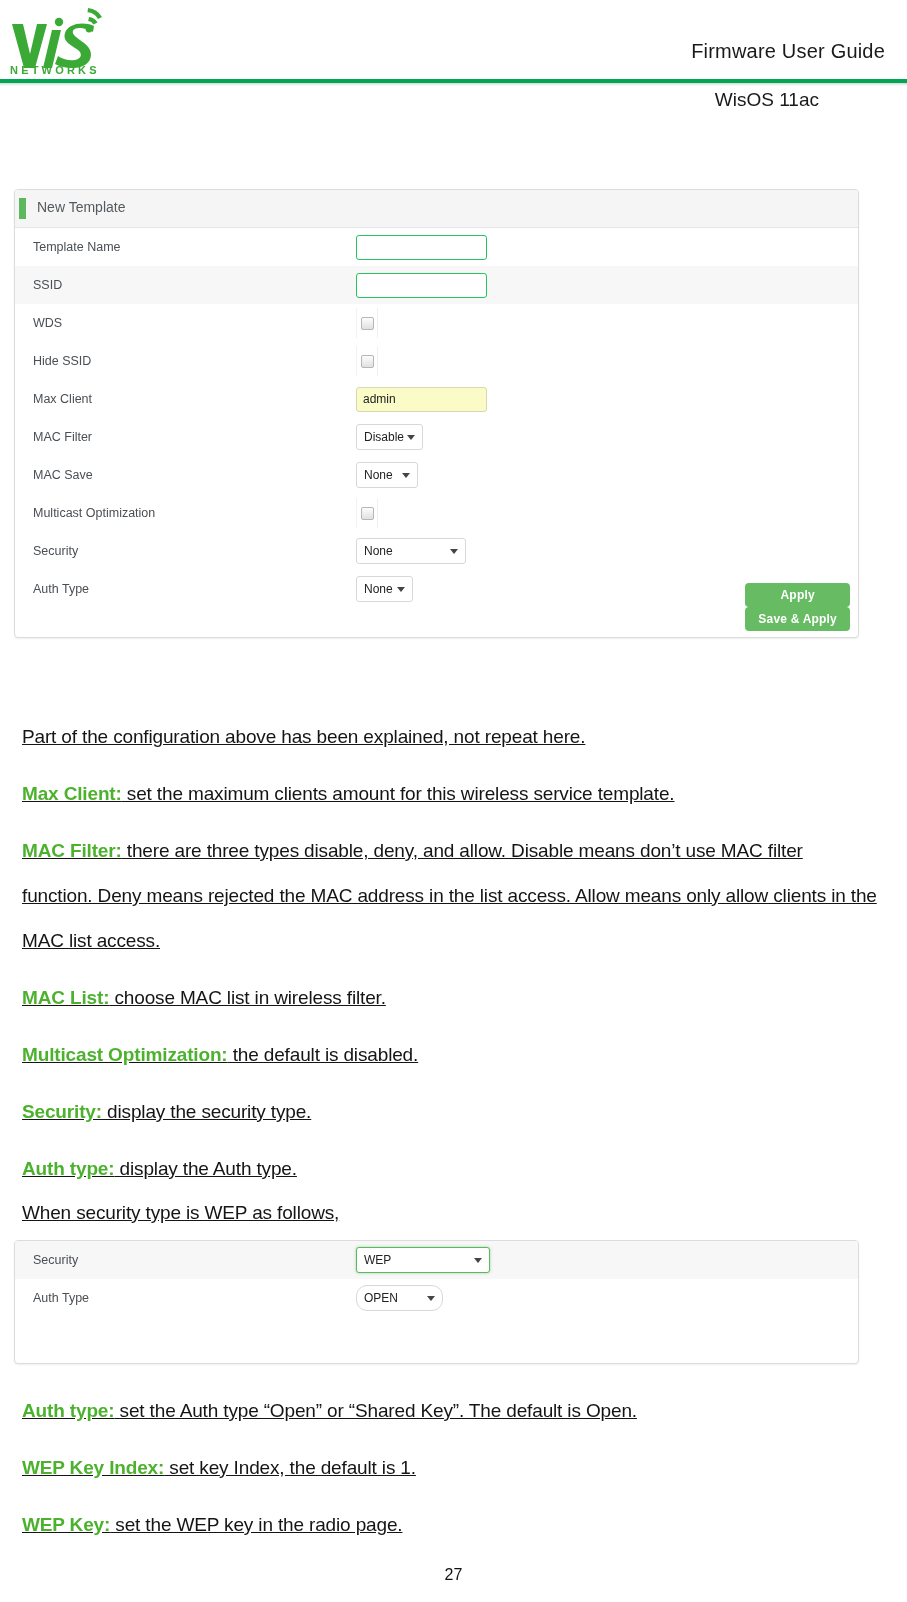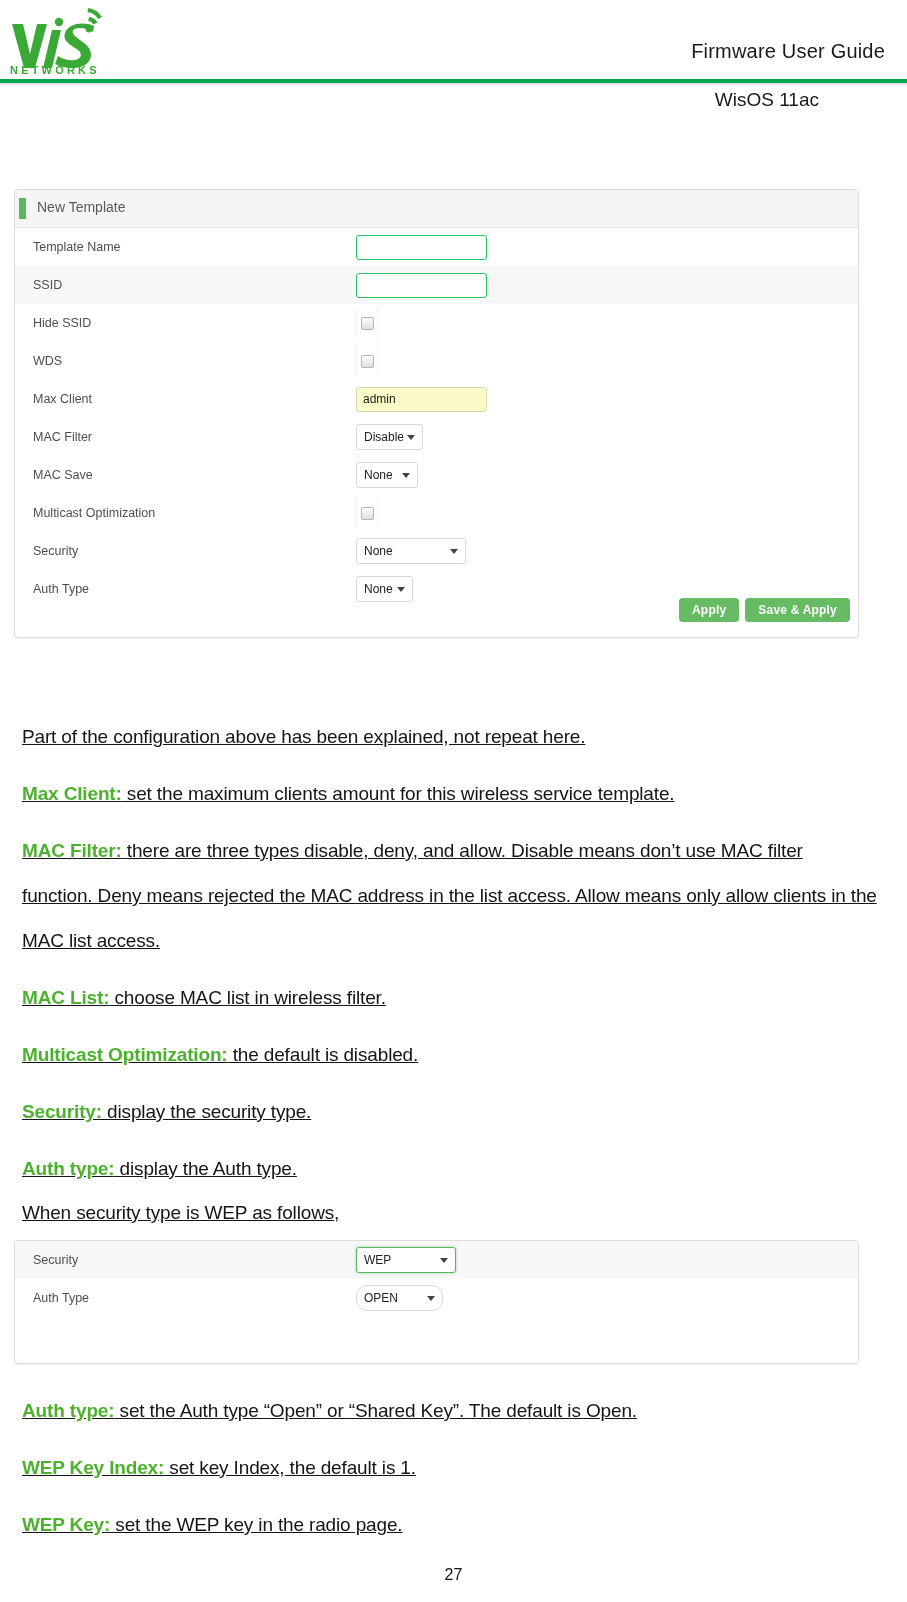--- a/index.html
+++ b/index.html
@@ -201,32 +201,32 @@
     margin-top: -2px;
     width: 0; height: 0;
     border-left: 4px solid transparent;
     border-right: 4px solid transparent;
     border-top: 5px solid #444;
   }
   .sel-w-disable { width: 67px; text-align: right; }
   .sel-w-none    { width: 62px; }
   .sel-w-sec     { width: 110px; }
   .sel-w-auth    { width: 57px; }
-  .sel-w-wep     { width: 100px; }
+  .sel-w-wep     { width: 134px; }
   .sel-w-open    { width: 87px; border-radius: 11px; }
   .sel-w-idx     { width: 41px; }
   .sel-w-idx .caret { right: 5px; }
 
   
   .panel-actions {
     position: absolute;
     right: 8px;
-    bottom: 15px;
+    bottom: 6px;
     display: flex;
-    gap: 6px;
+    flex-direction: column;
   }
   .btn {
     background: #66bb63;
     color: #ffffff;
     border: none;
     border-radius: 4px;
     font-size: 12px;
     font-weight: bold;
     font-family: "Liberation Sans", sans-serif;
     padding: 6px 13px;
@@ -312,30 +312,30 @@
     </div>
 
     <div class="frow alt">
       <div class="flabel">SSID</div>
       <div class="fctrl">
         <input class="tinput" type="text" value="" style="">
       </div>
     </div>
 
     <div class="frow">
-      <div class="flabel">Hide SSID</div>
+      <div class="flabel">WDS</div>
       <div class="fctrl">
         <div class="cbox-well">
           <span class="cbox"></span>
         </div>
       </div>
     </div>
 
     <div class="frow">
-      <div class="flabel">WDS</div>
+      <div class="flabel">Hide SSID</div>
       <div class="fctrl">
         <div class="cbox-well">
           <span class="cbox"></span>
         </div>
       </div>
     </div>
 
     <div class="frow">
       <div class="flabel">Max Client</div>
       <div class="fctrl">

